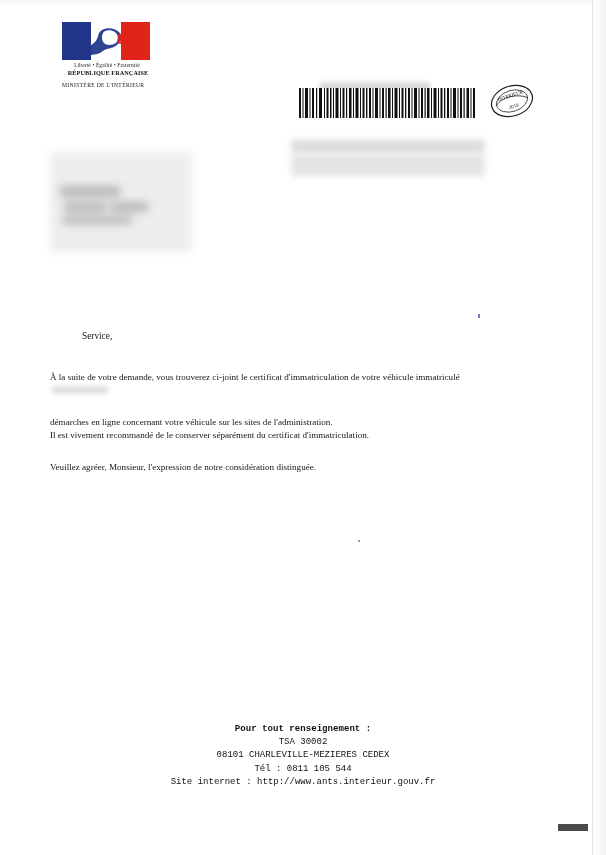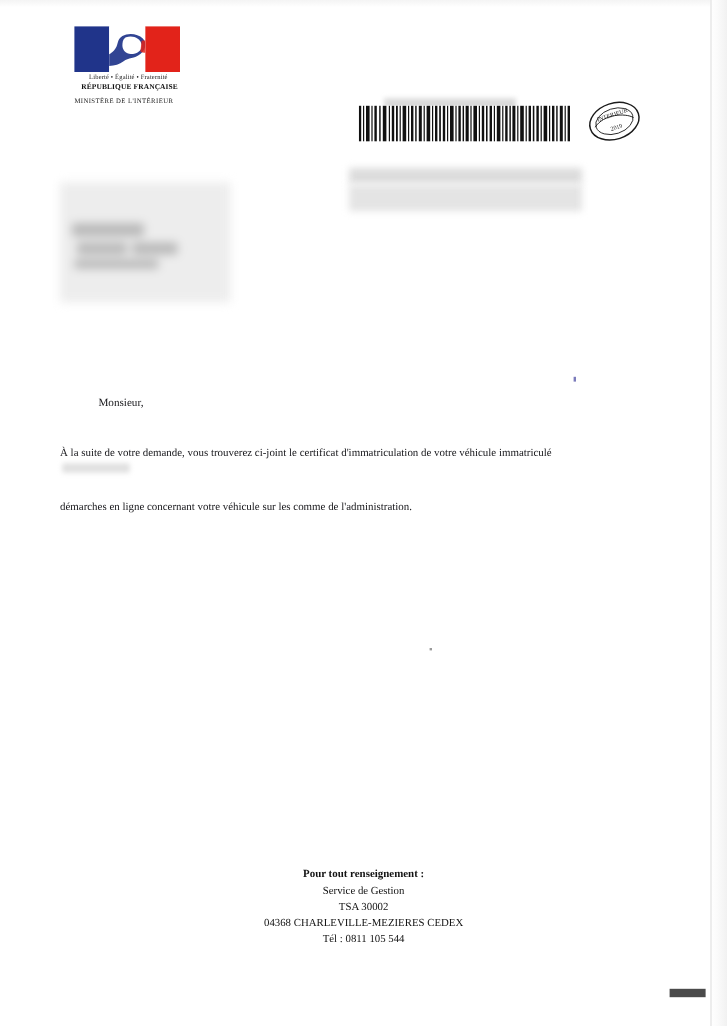--- a/index.html
+++ b/index.html
@@ -228,21 +228,21 @@
     width: 52px;
   }
 
   
   .footer {
     position: absolute;
     left: 0;
     top: 722px;
     width: 606px;
     text-align: center;
-    font-family: Liberation Serif, serif;
+    font-family: Liberation Mono, monospace;
     font-size: 9px;
     line-height: 13.6px;
     color: #121212;
   }
   .footer .f-title {
     font-weight: bold;
     font-size: 9.1px;
   }
 
   
@@ -364,33 +364,35 @@
     <div class="ln" style="left:10px; top:34px; width:60px; height:11px;"></div>
     <div class="ln" style="left:14px; top:50px; width:42px; height:10px;"></div>
     <div class="ln" style="left:60px; top:50px; width:38px; height:10px;"></div>
     <div class="ln" style="left:12px; top:64px; width:70px; height:8px;"></div>
   </div>
 
   <div class="speck" style="left:478px; top:314px; width:2px; height:4px;"></div>
   <div class="speck" style="left:358px; top:540px; width:2px; height:2px; background:#9a9a9a;"></div>
 
   <div class="letter">
-    <div class="salutation">Monsieur,</div>
+    <div class="salutation">Service,</div>
 
     <div class="para">
       <span>À la suite de votre demande, vous trouverez ci-joint le certificat d'immatriculation de votre véhicule immatriculé</span><span class="plate-redact"></span>
     </div>
 
-    <div class="para tight">démarches en ligne concernant votre véhicule sur les comme de l'administration.</div>
-
+    <div class="para tight">démarches en ligne concernant votre véhicule sur les sites de l'administration.</div>
+    <div class="para">Il est vivement recommandé de le conserver séparément du certificat d'immatriculation.</div>
+
+    <div class="para">Veuillez agréer, Monsieur, l'expression de notre considération distinguée.</div>
   </div>
 
   <div class="footer">
     <div class="f-title">Pour tout renseignement :</div>
-    <div>Service de Gestion</div>
     <div>TSA 30002</div>
-    <div>04368  CHARLEVILLE-MEZIERES CEDEX</div>
+    <div>08101  CHARLEVILLE-MEZIERES CEDEX</div>
     <div>Tél : 0811 105 544</div>
+    <div>Site internet : http://www.ants.interieur.gouv.fr</div>
   </div>
 
   <div class="bottom-mark"></div>
 
 </div>
 
 </body></html>

